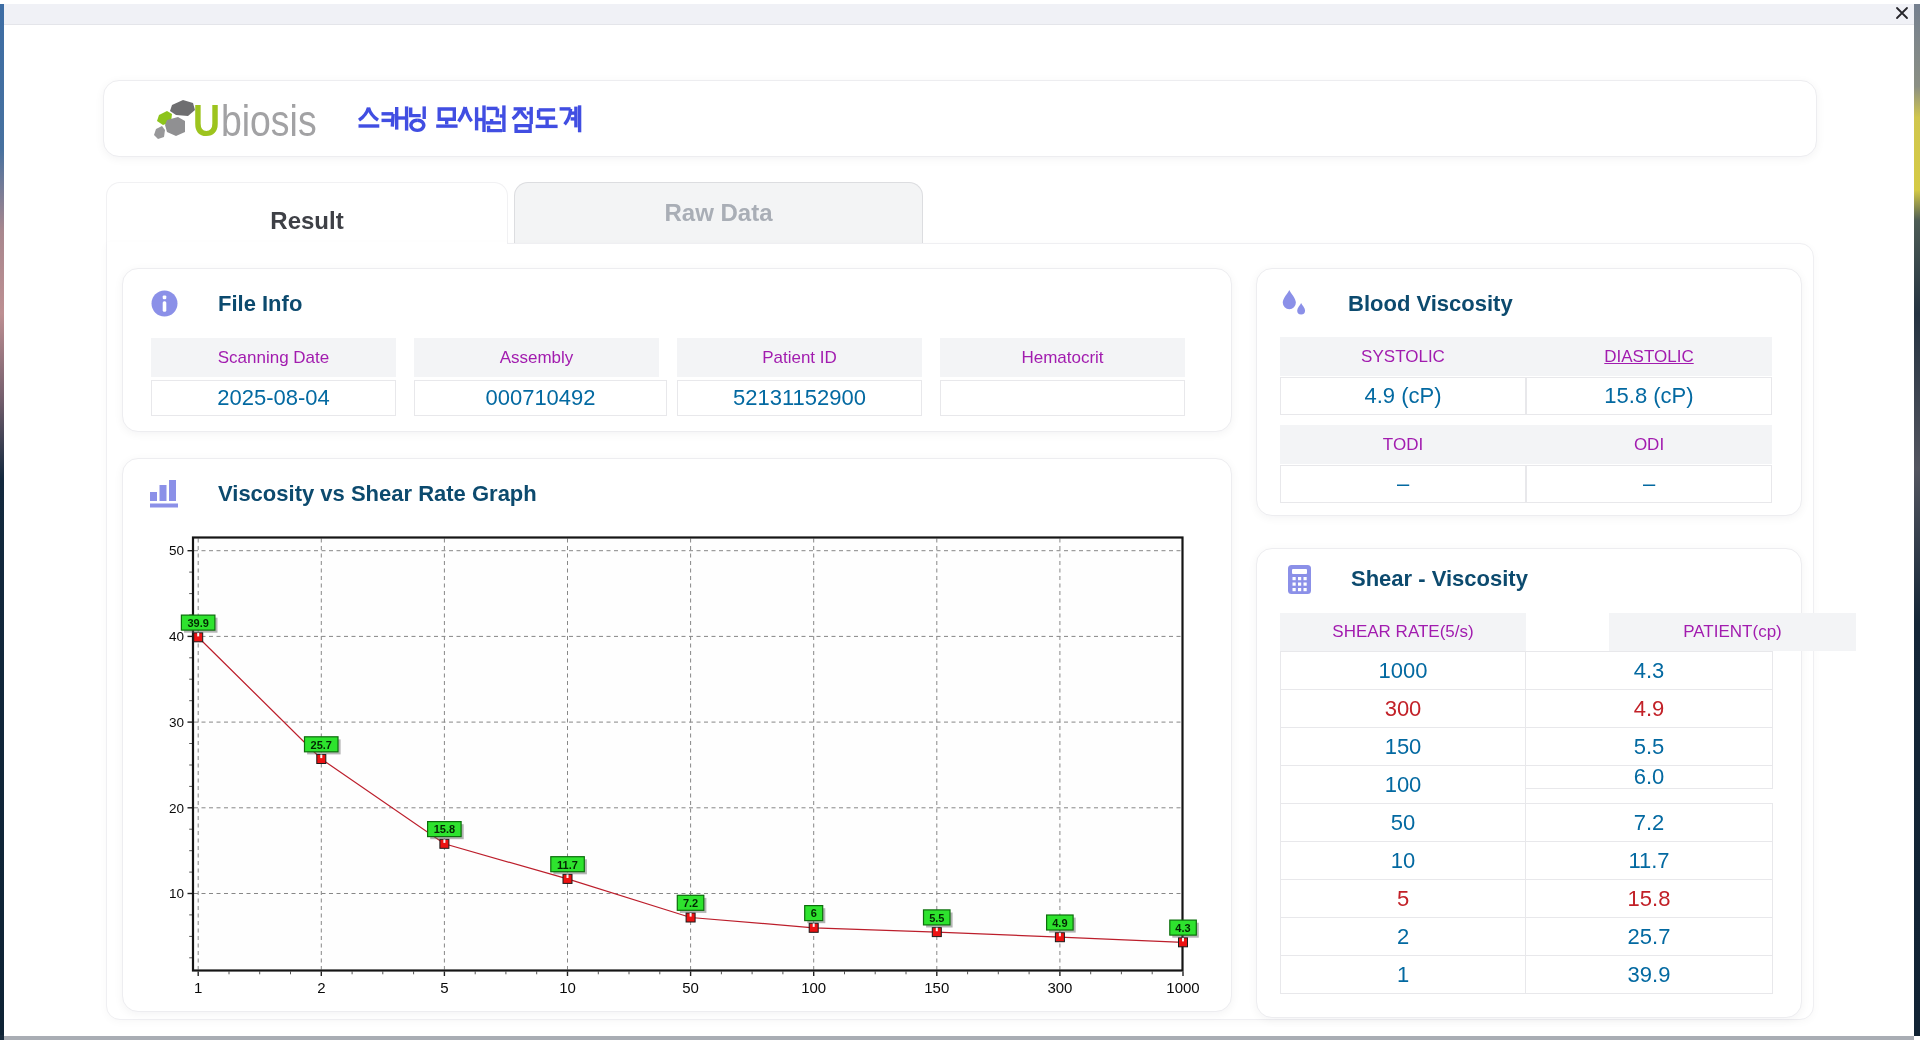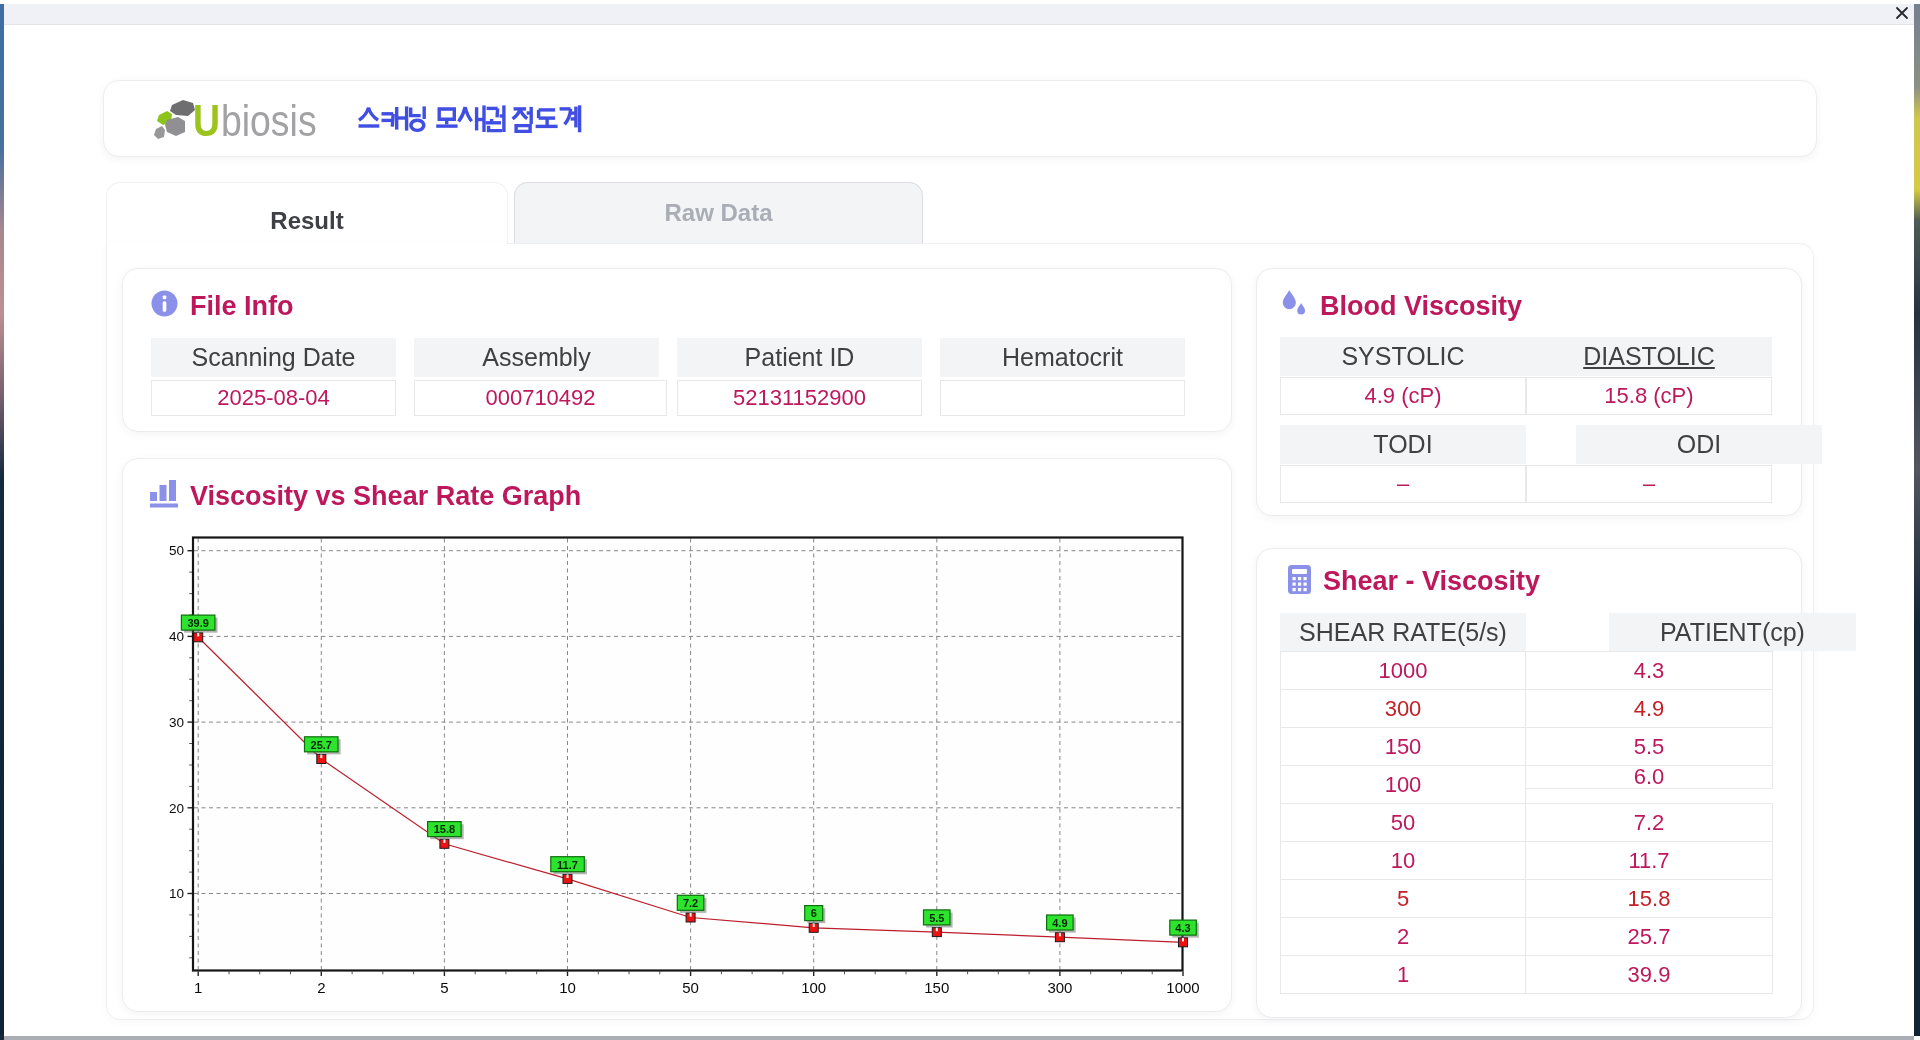--- a/index.html
+++ b/index.html
@@ -1,24 +1,24 @@
 <!DOCTYPE html>
 <html><head>
 <meta charset="utf-8">
 <style>
   * { margin:0; padding:0; box-sizing:border-box; }
   html,body { width:1920px; height:1040px; overflow:hidden; background:#ffffff;
     font-family:"Liberation Sans", sans-serif; }
   .abs { position:absolute; }
   .card { position:absolute; background:#fff; border:1px solid #ededf0;
     border-radius:16px; box-shadow:0 2px 10px rgba(20,20,40,0.05); }
-  .ttl { font-size:27px; font-weight:bold; color:#be185d; }
-  .labelbox { position:absolute; background:#f3f4f6; color:#404040; font-size:25px;
+  .ttl { font-size:22px; font-weight:bold; color:#0c4a6e;margin-left:28px; }
+  .labelbox { position:absolute; background:#f3f4f6; color:#a21caf; font-size:17px;
     display:flex; align-items:center; justify-content:center; }
-  .valuebox { position:absolute; background:#fff; border:1px solid #e8e8eb; color:#be185d;
+  .valuebox { position:absolute; background:#fff; border:1px solid #e8e8eb; color:#0369a1;
     font-size:22px; display:flex; align-items:center; justify-content:center; }
 </style>
 </head>
 <body>
 
 <div class="abs" id="leftstrip" style="left:0;top:4px;width:4px;height:1032px;
   background:linear-gradient(180deg,#3d6da4 0%,#47719f 14%,#a8878e 22%,#bd8f92 30%,#77606e 38%,#13293e 46%,#0e2335 100%);"></div>
 <div class="abs" style="left:1914px;top:4px;width:6px;height:1032px;
   background:linear-gradient(180deg,#75808f 0%,#8b8f84 8%,#d0c64e 11%,#d5ca45 18%,#4d5c55 21%,#253341 30%,#53555f 45%,#142637 60%,#112334 100%);"></div>
 <div class="abs" style="left:4px;top:1036px;width:1910px;height:4px;background:#a9adb4;"></div>
@@ -265,21 +265,21 @@
 <svg class="abs" style="left:1281px;top:289px;" width="28" height="28" viewBox="0 0 30 32">
   <path d="M8.5 1 C10 5 16 10 16 15.5 A7.5 7.5 0 0 1 1 15.5 C1 10 7 5 8.5 1 Z" fill="#8b90e8"></path>
   <path d="M22 16 C23 18.5 26.5 21.5 26.5 24.5 A4.5 4.5 0 0 1 17.5 24.5 C17.5 21.5 21 18.5 22 16 Z" fill="#8b90e8"></path>
 </svg>
 <div class="abs ttl" style="left:1320px;top:291px;">Blood Viscosity</div>
 <div class="labelbox" style="left:1280px;top:337px;width:246px;height:39px;">SYSTOLIC</div>
 <div class="labelbox" style="left:1526px;top:337px;width:246px;height:39px;text-decoration:underline;">DIASTOLIC</div>
 <div class="valuebox" style="left:1280px;top:377px;width:246px;height:38px;">4.9 (cP)</div>
 <div class="valuebox" style="left:1526px;top:377px;width:246px;height:38px;">15.8 (cP)</div>
 <div class="labelbox" style="left:1280px;top:425px;width:246px;height:39px;">TODI</div>
-<div class="labelbox" style="left:1576px;top:425px;width:246px;height:39px;">ODI</div>
+<div class="labelbox" style="left:1526px;top:425px;width:246px;height:39px;">ODI</div>
 <div class="valuebox" style="left:1280px;top:465px;width:246px;height:38px;">–</div>
 <div class="valuebox" style="left:1526px;top:465px;width:246px;height:38px;">–</div>
 
 <div class="card" style="left:1256px;top:548px;width:546px;height:470px;"></div>
 <svg class="abs" style="left:1288px;top:565px;" width="23" height="29" viewBox="0 0 23 29">
   <rect x="0" y="0" width="23" height="29" rx="3.5" fill="#8b90e8"></rect>
   <rect x="4" y="4" width="15" height="5" rx="1" fill="#fff"></rect>
   <g fill="#fff">
     <rect x="4.5" y="12" width="3.2" height="3.2"></rect>
       <rect x="10" y="12" width="3.2" height="3.2"></rect>

